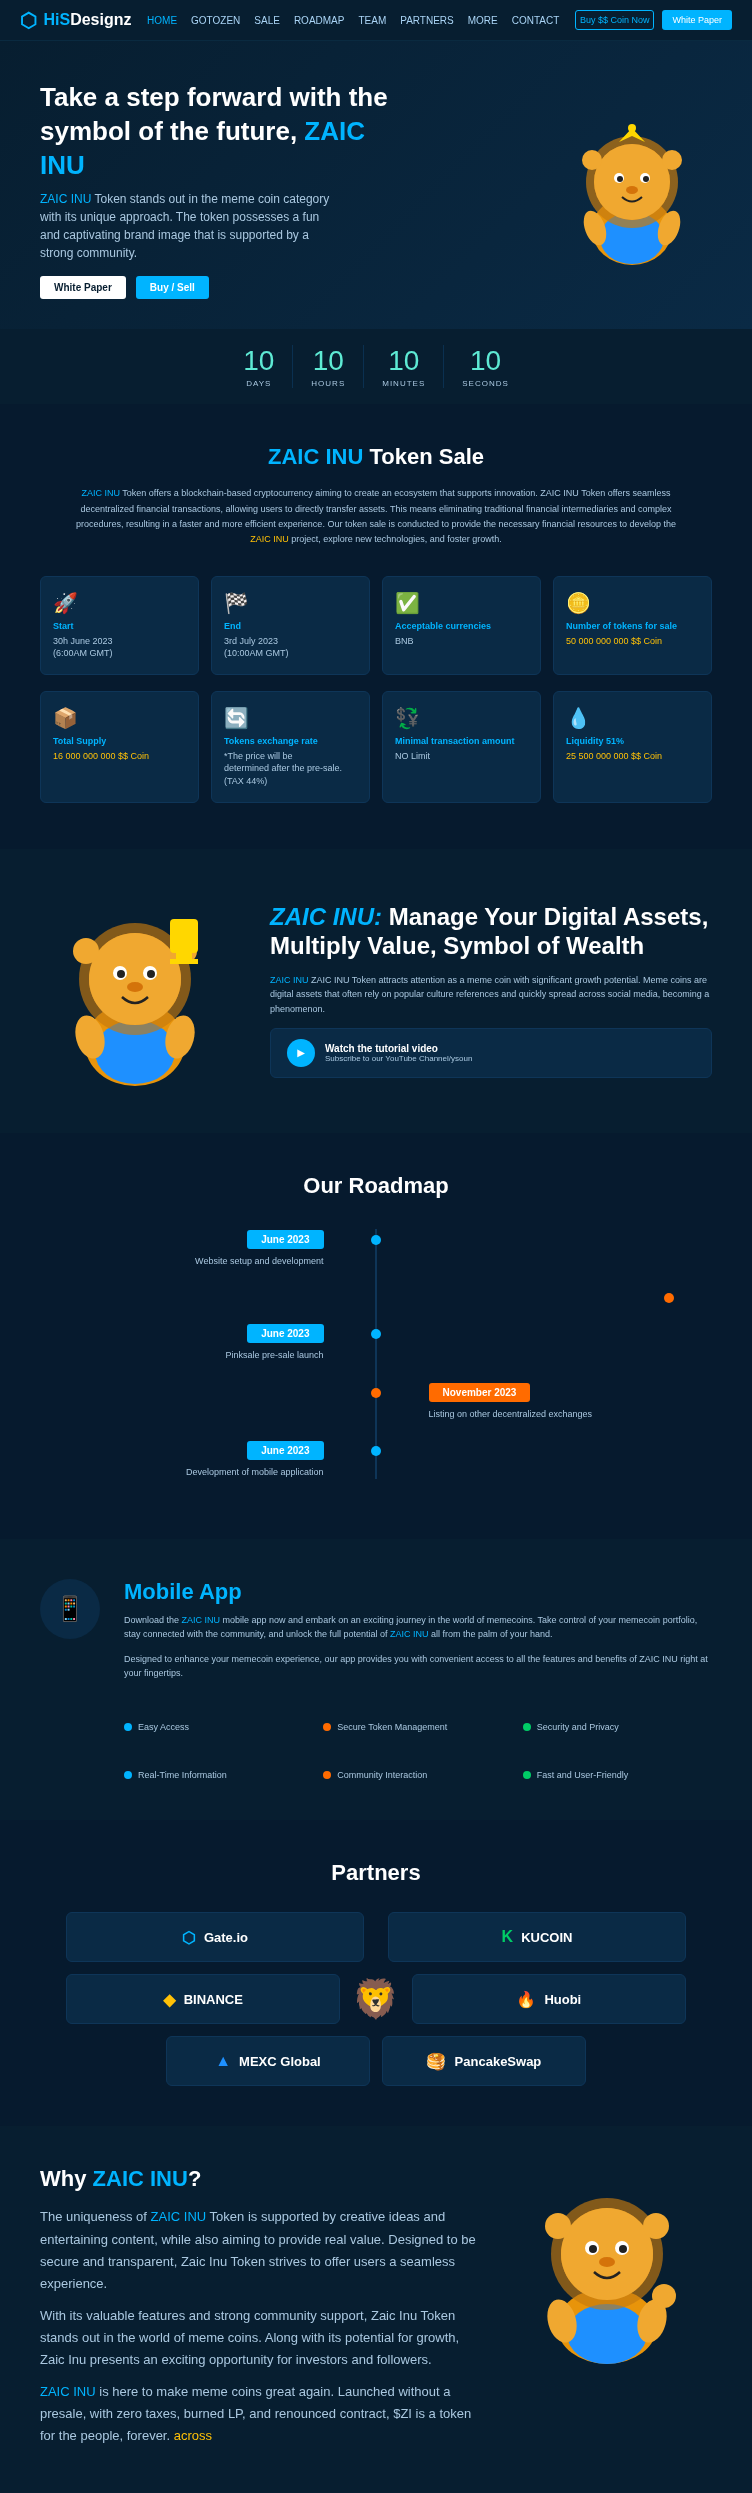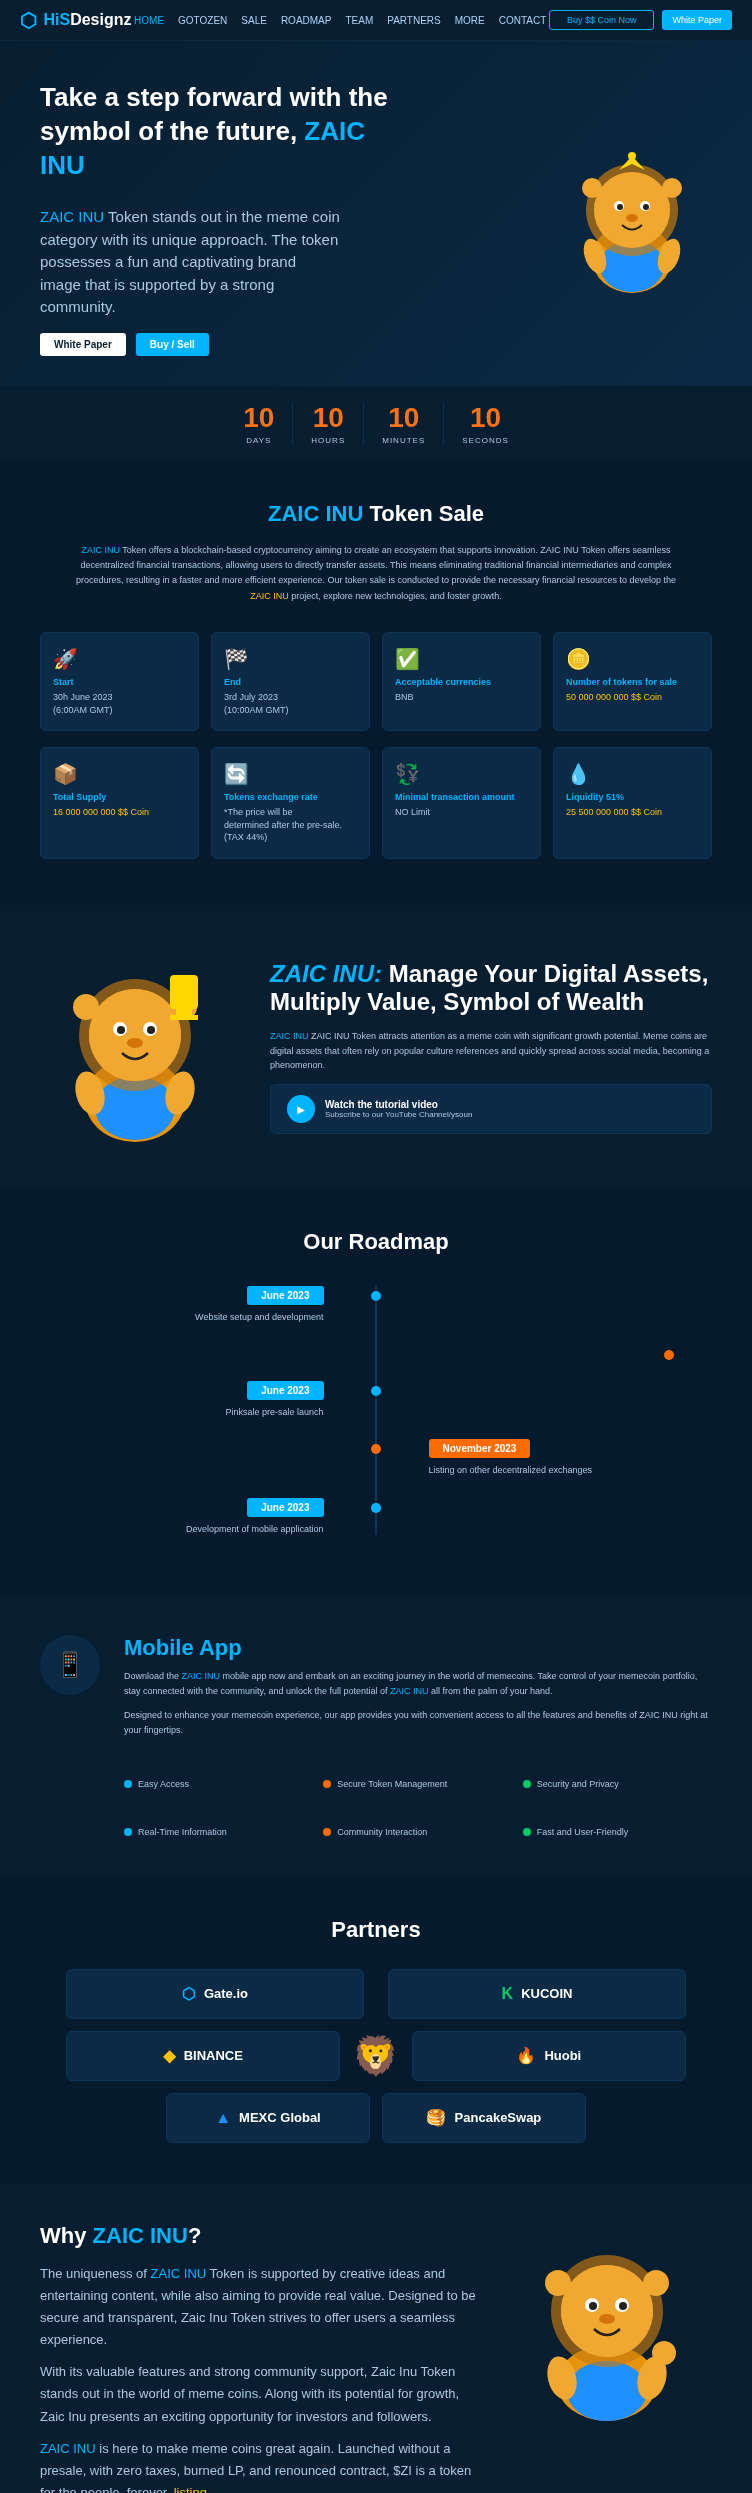--- a/index.html
+++ b/index.html
@@ -38,21 +38,21 @@
     .nav-links li { cursor: pointer; }
     .nav-links li.active { color: #00b4ff; }
     .nav-btns {
       display: flex;
       gap: 8px;
     }
     .btn-outline {
       border: 1px solid #00b4ff;
       color: #00b4ff;
       background: transparent;
-      padding: 4px 17px;
+      padding: 4px 4px;
       font-size: 9px;
       cursor: pointer;
       border-radius: 3px;
     }
     .btn-solid {
       background: #00b4ff;
       color: #fff;
       border: none;
       padding: 4px 10px;
       font-size: 9px;
@@ -70,23 +70,23 @@
       min-height: 200px;
     }
     .hero-text h1 {
       font-size: 26px;
       font-weight: 800;
       line-height: 1.3;
       color: #fff;
       max-width: 360px;
     }
     .hero-text p {
-      font-size: 15px;
-      color: #aac8e0;
-      margin-top: 24px;
+      font-size: 12px;
+      color: #aac8e0;
+      margin-top: 8px;
       max-width: 300px;
       line-height: 1.5;
     }
     .hero-btns {
       display: flex;
       gap: 10px;
       margin-top: 14px;
     }
     .btn-white-paper {
       background: #fff;
@@ -125,22 +125,22 @@
       padding: 16px 0;
     }
     .countdown-item {
       text-align: center;
       padding: 0 18px;
       border-right: 1px solid #0a3050;
     }
     .countdown-item:last-child { border-right: none; }
     .countdown-number {
       font-size: 28px;
-      font-weight: 700;
-      color: #f97316;
+      font-weight: 400;
+      color: #5eead4;
     }
     .countdown-label {
       font-size: 8px;
       color: #aac8e0;
       text-transform: uppercase;
       letter-spacing: 1px;
       margin-top: 2px;
     }
 
     
@@ -863,21 +863,21 @@
 <section class="why-zaic">
   <div class="why-zaic-text">
     <h2>
       <span>Why </span><span class="blue">ZAIC INU</span><span>?</span>
     </h2>
     <p>
       The uniqueness of <span class="blue">ZAIC INU</span> Token is supported by creative ideas and entertaining content, while also aiming to provide real value. Designed to be secure and transparent, Zaic Inu Token strives to offer users a seamless experience.
     </p>
     <p>With its valuable features and strong community support, Zaic Inu Token stands out in the world of meme coins. Along with its potential for growth, Zaic Inu presents an exciting opportunity for investors and followers.</p>
     <p>
-      <span class="blue">ZAIC INU</span> is here to make meme coins great again. Launched without a presale, with zero taxes, burned LP, and renounced contract, $ZI is a token for the people, forever. <span style="color:#ffc107;">listing</span>
+      <span class="blue">ZAIC INU</span> is here to make meme coins great again. Launched without a presale, with zero taxes, burned LP, and renounced contract, $ZI is a token for the people, forever. <span style="color:#ffc107;">across</span>
     </p>
   </div>
   <div class="why-zaic-image">
     <svg width="190" height="200" viewBox="0 0 190 200" xmlns="http://www.w3.org/2000/svg">
       <ellipse cx="95" cy="160" rx="50" ry="38" fill="#e8940a"></ellipse>
       <ellipse cx="95" cy="168" rx="40" ry="30" fill="#1e90ff"></ellipse>
       <circle cx="95" cy="88" r="46" fill="#f0a830"></circle>
       <circle cx="95" cy="88" r="56" fill="#c47a10" opacity="0.65"></circle>
       <circle cx="95" cy="88" r="46" fill="#f0a830"></circle>
       <circle cx="80" cy="82" r="7" fill="#fff"></circle>

